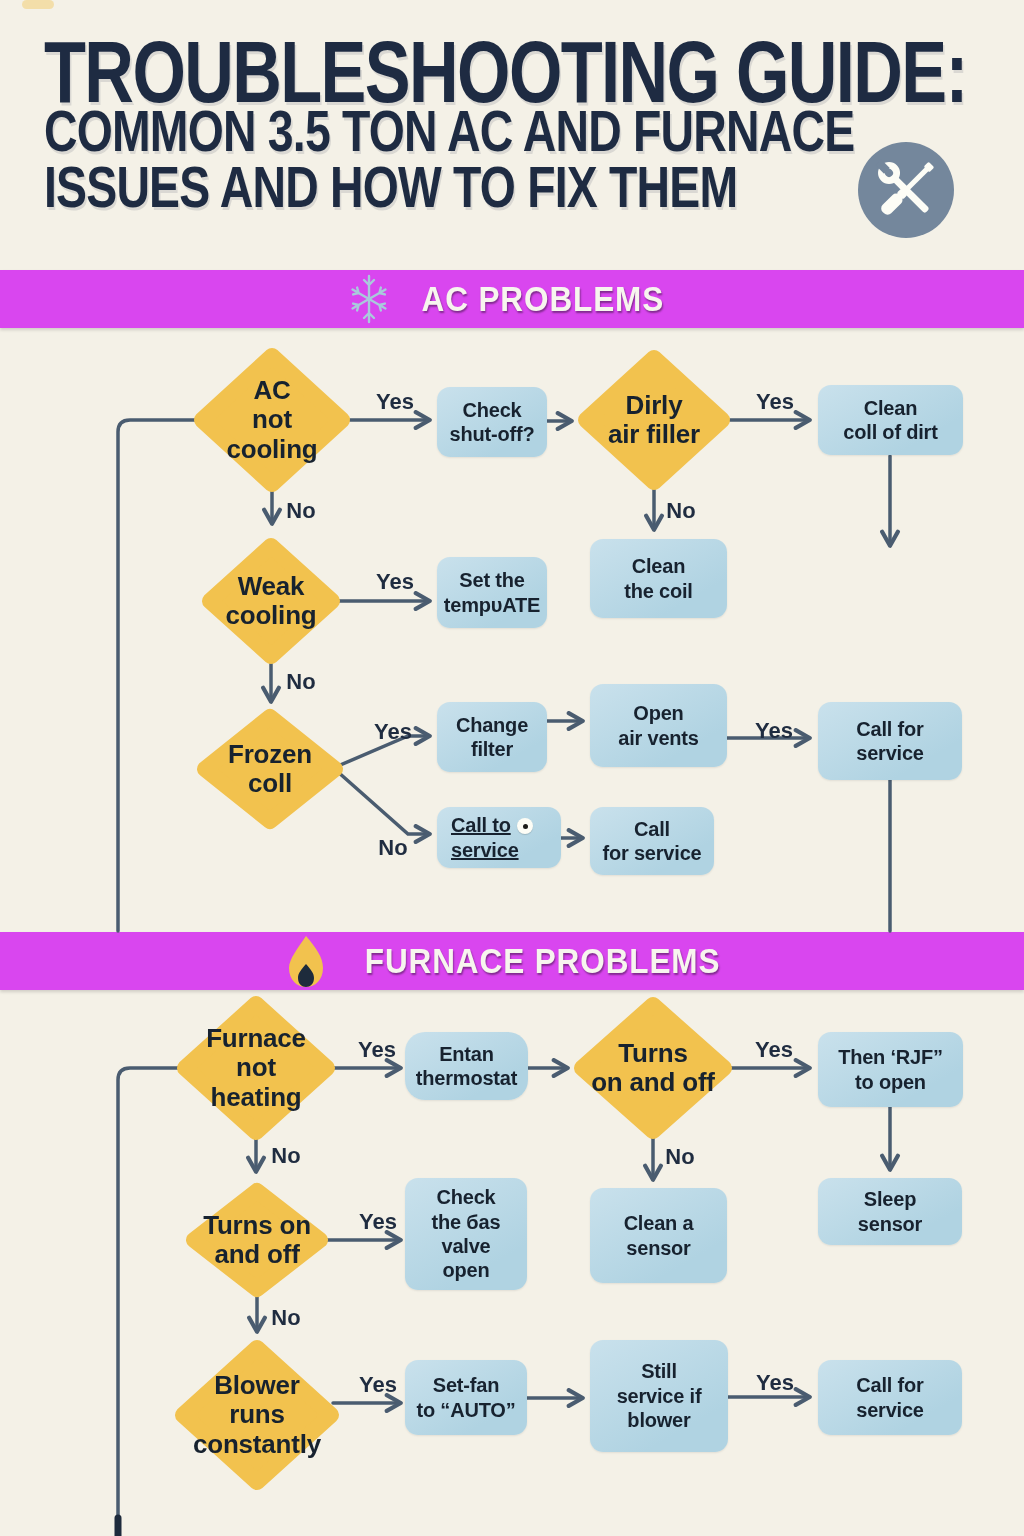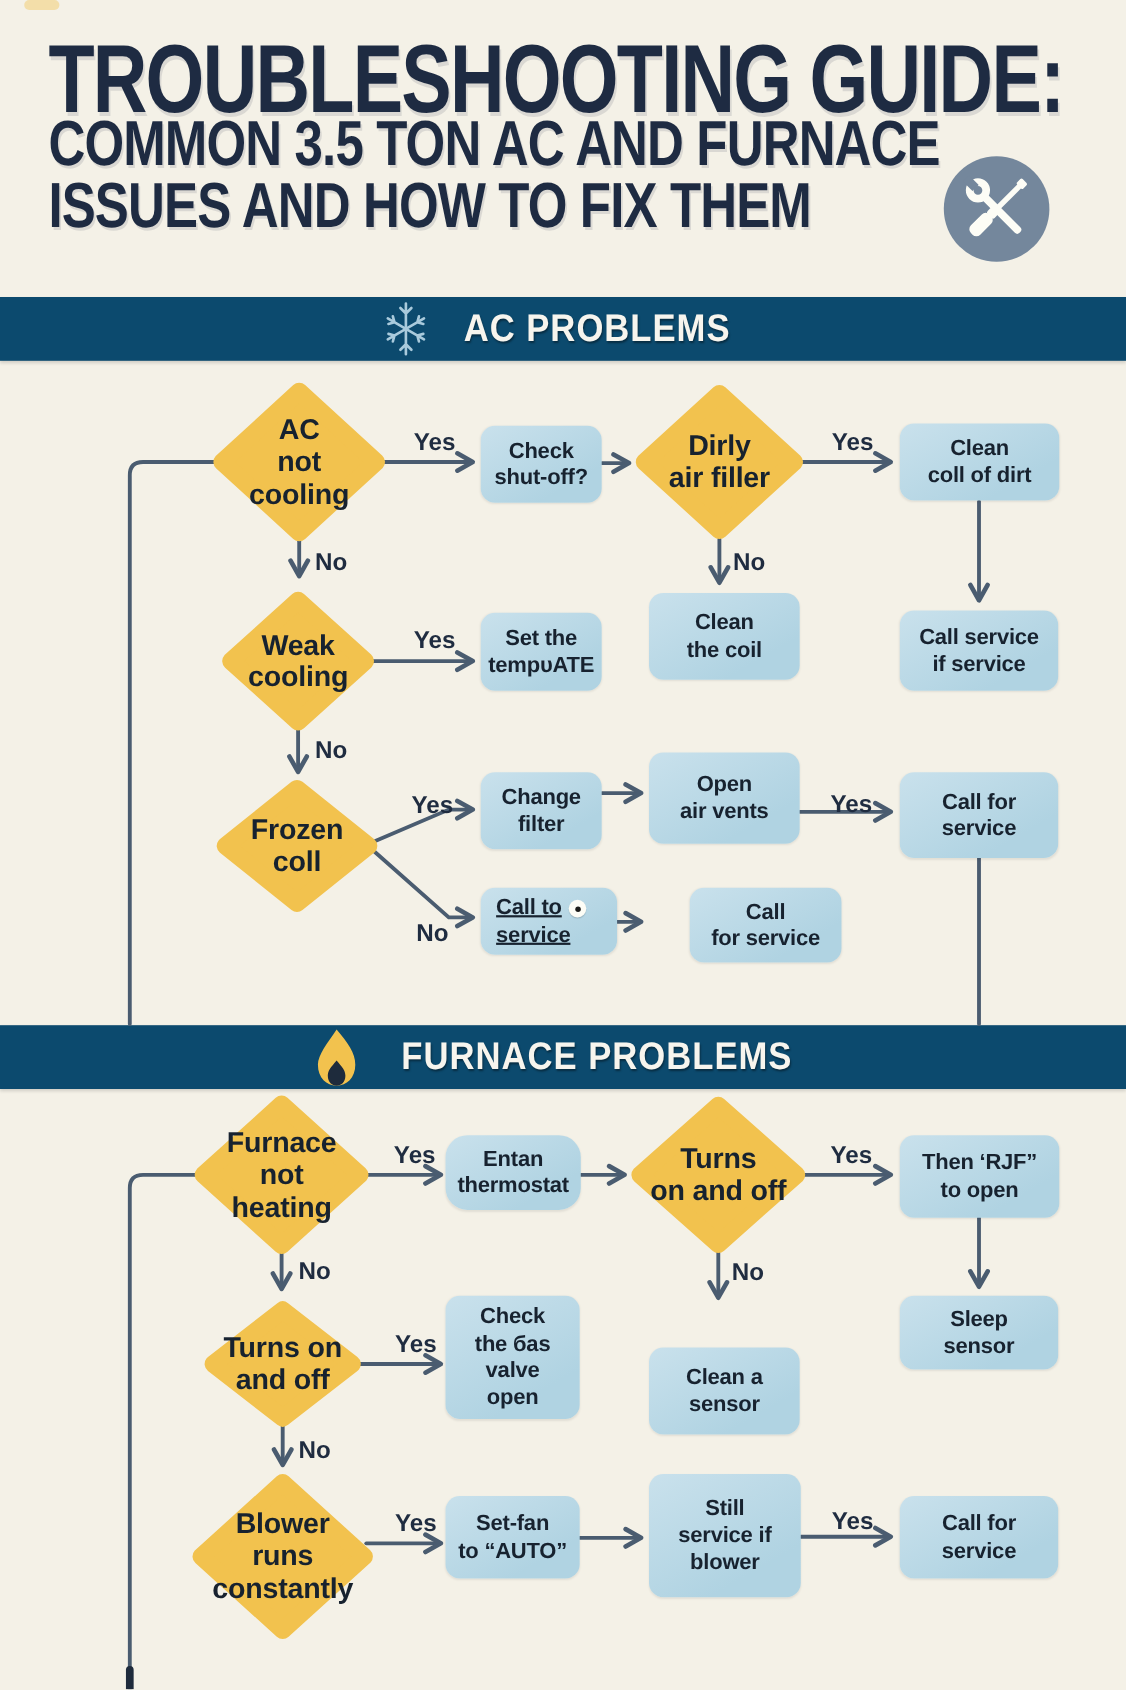--- a/index.html
+++ b/index.html
@@ -8,21 +8,21 @@
   .smudge{position:absolute;left:22px;top:0;width:32px;height:9px;
           background:rgba(242,194,78,.4);border-radius:5px;}
   .title{position:absolute;left:44px;top:28px;font-size:88px;font-weight:bold;
          color:#1e2b42;transform:scaleX(.78);transform-origin:left top;
          letter-spacing:-2px;white-space:nowrap;line-height:1;
          text-shadow:2px 3px 0 rgba(30,43,66,.12);}
   .subtitle{position:absolute;left:44px;font-size:58px;font-weight:bold;color:#1e2b42;
          transform:scaleX(.80);transform-origin:left top;letter-spacing:-1px;
          white-space:nowrap;line-height:1;text-shadow:2px 3px 0 rgba(30,43,66,.12);}
   .sub1{top:102px;} .sub2{top:158px;}
-  .band{position:absolute;left:0;width:1024px;height:58px;background:#0c4a6e;
+  .band{position:absolute;left:0;width:1024px;height:58px;background:#d946ef;
         display:flex;align-items:center;justify-content:center;gap:16px;
         box-shadow:0 2px 3px rgba(0,0,0,.15);}
   .band-ac{top:270px;} .band-furnace{top:932px;}
   .band-label{color:#f7f5ee;font-size:35px;font-weight:bold;letter-spacing:1px;
         transform:scaleX(.9);text-shadow:1px 2px 2px rgba(0,0,0,.4);white-space:nowrap;}
   svg.overlay{position:absolute;left:0;top:0;width:1024px;height:1536px;}
   .node-box{position:absolute;display:flex;align-items:center;justify-content:center;
         text-align:center;white-space:pre-line;
         background:linear-gradient(150deg,#c9e1ec 0%,#b0d3e2 75%);
         border-radius:13px;font-weight:bold;font-size:20px;line-height:1.22;
@@ -174,43 +174,41 @@
 constantly</div>
 
   <div class="node-box" style="left:437px;top:387px;width:110px;height:70px;">Check
 shut-off?</div>
   <div class="node-box" style="left:818px;top:385px;width:145px;height:70px;">Clean
 coll of dirt</div>
   <div class="node-box" style="left:437px;top:557px;width:110px;height:71px;">Set the
 tempυATE</div>
   <div class="node-box" style="left:590px;top:539px;width:137px;height:79px;">Clean
 the coil</div>
-  <div class="node-box" style="left:818px;top:555px;width:144px;height:73px;">Call service
-if service</div>
   <div class="node-box" style="left:437px;top:702px;width:110px;height:70px;">Change
 filter</div>
   <div class="node-box" style="left:590px;top:684px;width:137px;height:83px;">Open
 air vents</div>
   <div class="node-box leftpad" style="left:437px;top:807px;width:110px;height:61px;">Call to
 service</div>
-  <div class="node-box" style="left:590px;top:807px;width:138px;height:68px;margin-left:37px;">Call
+  <div class="node-box" style="left:590px;top:807px;width:124px;height:68px;">Call
 for service</div>
   <div class="node-box" style="left:818px;top:702px;width:144px;height:78px;">Call for
 service</div>
   <div class="dot"></div>
 
   <div class="node-box" style="left:405px;top:1032px;width:123px;height:68px;border-radius:20px;">Entan
 thermostat</div>
   <div class="node-box" style="left:818px;top:1032px;width:145px;height:75px;">Then ‘RJF”
 to open</div>
   <div class="node-box" style="left:405px;top:1178px;width:122px;height:112px;">Check
 the бas
 valve
 open</div>
-  <div class="node-box" style="left:590px;top:1225px;width:137px;height:79px;">Clean a
+  <div class="node-box" style="left:590px;top:1188px;width:137px;height:95px;">Clean a
 sensor</div>
   <div class="node-box" style="left:818px;top:1178px;width:144px;height:67px;">Sleep
 sensor</div>
   <div class="node-box" style="left:405px;top:1360px;width:122px;height:75px;">Set-fan
 to “AUTO”</div>
   <div class="node-box" style="left:590px;top:1340px;width:138px;height:112px;">Still
 service if
 blower</div>
   <div class="node-box" style="left:818px;top:1360px;width:144px;height:75px;">Call for
 service</div>

